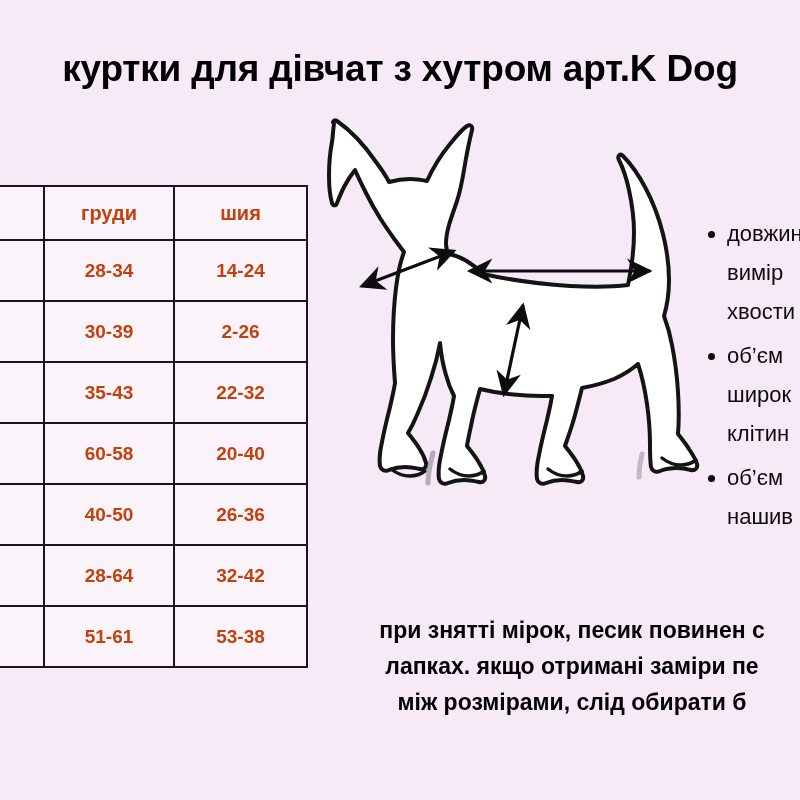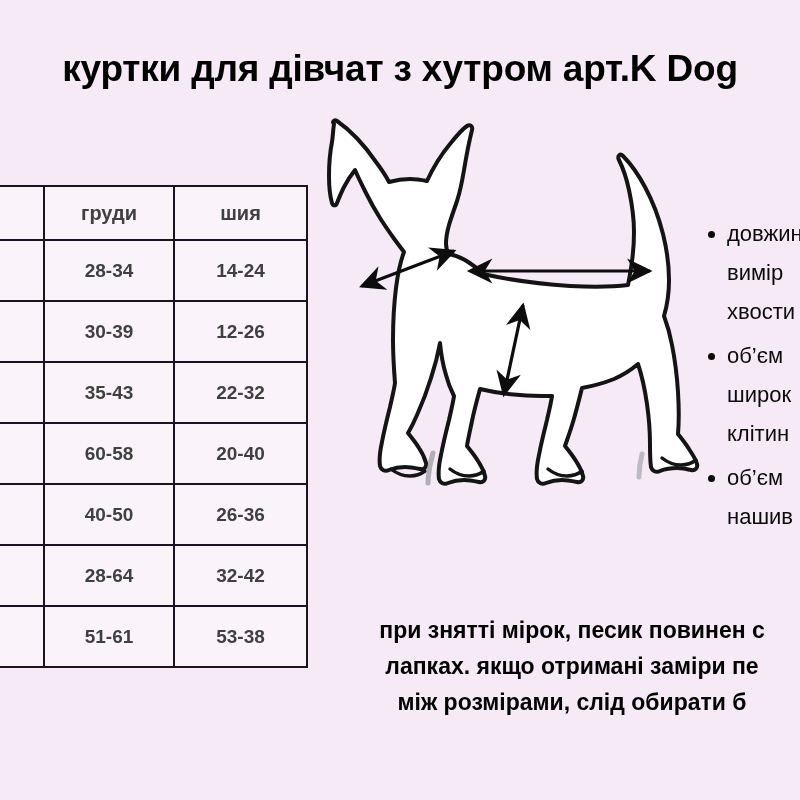--- a/index.html
+++ b/index.html
@@ -54,21 +54,21 @@
   }
   #size-table td,
   #size-table th {
     border: 2px solid #1b1320;
     background: #fbf3fa;
     text-align: center;
     vertical-align: middle;
     font-family: "Liberation Sans", sans-serif;
     font-weight: 700;
     font-size: 19px;
-    color: #404040;
+    color: #c2410c;
     padding: 0;
     height: 59px;
   }
   #size-table th {
     height: 52px;
     font-size: 20px;
   }
   #size-table col.c0 { width: 105px; }
   #size-table col.c1 { width: 130px; }
   #size-table col.c2 { width: 133px; }
@@ -157,21 +157,21 @@
     </thead>
     <tbody>
       <tr>
         <td></td>
         <td>28-34</td>
         <td>14-24</td>
       </tr>
       <tr>
         <td></td>
         <td>30-39</td>
-        <td>12-26</td>
+        <td>2-26</td>
       </tr>
       <tr>
         <td></td>
         <td>35-43</td>
         <td>22-32</td>
       </tr>
       <tr>
         <td></td>
         <td>60-58</td>
         <td>20-40</td>

